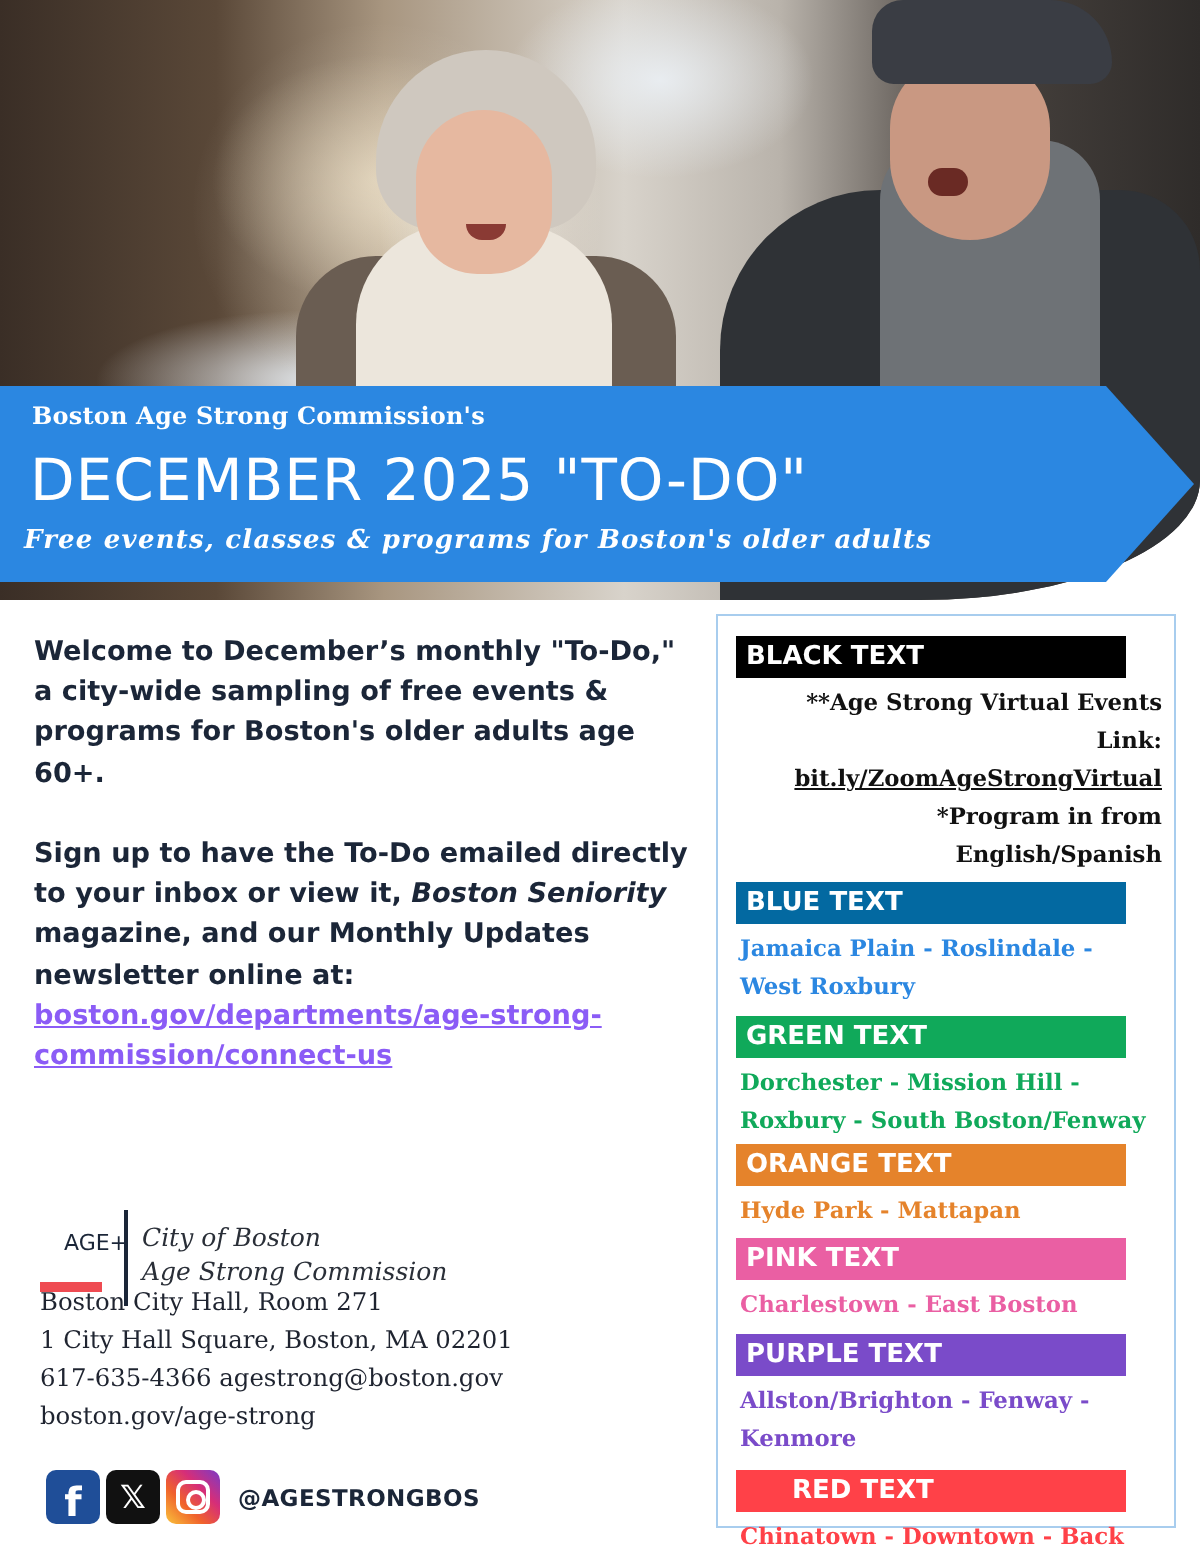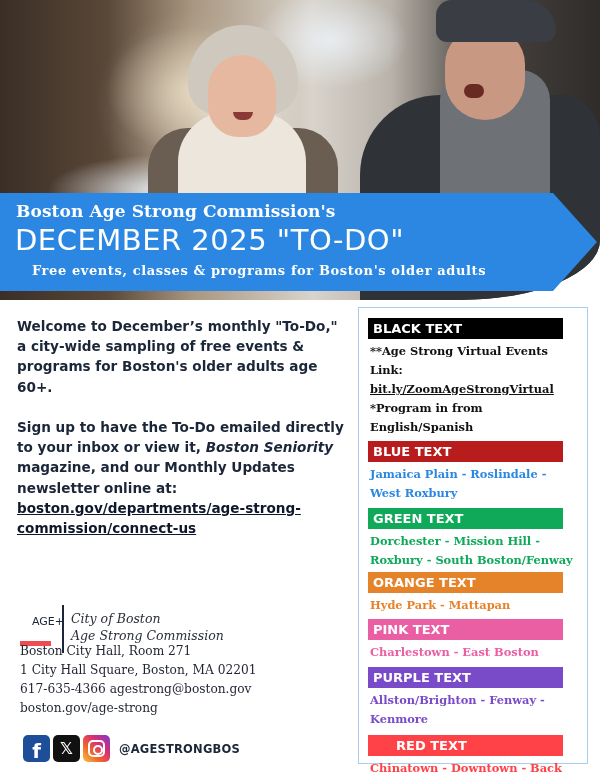--- a/index.html
+++ b/index.html
@@ -65,41 +65,41 @@
 
   
   .banner {
     position: absolute; left: 0; top: 193px; width: 597px; height: 98px;
     background: #2b87e1;
     clip-path: polygon(0 0, 553px 0, 597px 49px, 553px 98px, 0 98px);
   }
   .banner-sub {
     position: absolute; left: 16px; top: 8px;
     font-family: "DejaVu Serif", serif; font-weight: bold;
-    font-size: 17px; color: #ffffff; letter-spacing: 0.1px;
+    font-size: 12px; color: #ffffff; letter-spacing: 0.1px;
   }
   .banner-title {
     position: absolute; left: 15px; top: 30px;
     font-family: "DejaVu Sans", sans-serif;
     font-size: 29px; color: #ffffff; letter-spacing: 0.5px; white-space: nowrap;
   }
   .banner-tagline {
-    position: absolute; left: 32px; top: 70px;
-    font-family: "DejaVu Serif", serif; font-weight: bold;
+    position: absolute; left: 12px; top: 70px;
+    font-family: "DejaVu Serif", serif; font-style: italic; font-weight: bold;
     font-size: 13px; color: #ffffff; letter-spacing: 0.6px; white-space: nowrap;
   }
 
   
   .intro {
     position: absolute; left: 17px; top: 316px; width: 330px;
     font-family: "DejaVu Sans", sans-serif; font-weight: bold;
     font-size: 13.6px; line-height: 20.2px; color: #1b2638;
   }
   .intro p { margin-bottom: 20.2px; }
-  .intro a { color: #0f172a; text-decoration: underline; margin-top: 28px; }
+  .intro a { color: #8b5cf6; text-decoration: underline; margin-top: 28px; }
   .intro i { font-style: italic; }
 
   .logo-block {
     position: absolute; left: 20px; top: 605px; height: 50px; width: 260px;
   }
   .age-plus {
     position: absolute; left: 12px; top: 10px;
     font-family: "DejaVu Sans", sans-serif; font-weight: normal;
     font-size: 11px; color: #1b2638;
   }
@@ -157,27 +157,27 @@
     font-family: "DejaVu Sans", sans-serif; font-weight: bold;
     font-size: 13px; line-height: 21px; color: #ffffff;
   }
   .leg-body {
     margin: 3px 6px 2px 11px;
     font-family: "DejaVu Serif", serif; font-weight: bold;
     font-size: 11.4px; line-height: 19px;
   }
   .leg-body a { color: inherit; text-decoration: underline; }
   .h-black  { background: #000000; margin-top: 10px; }
-  .h-blue   { background: #b91c1c; margin-top: 4px; }
+  .h-blue   { background: #0369a1; margin-top: 4px; }
   .h-green  { background: #10a95a; margin-top: 5px; }
   .h-orange { background: #e5832b; margin-top: 2px; }
   .h-pink   { background: #ea5fa3; margin-top: 4px; }
   .h-purple { background: #7a4bc9; margin-top: 5px; }
   .h-red    { background: #ff4148; margin-top: 6px; padding-left: 28px; }
-  .c-black  { color: #111111; }
+  .c-black  { color: #111111; text-align: right; }
   .c-blue   { color: #2b87e1; }
   .c-green  { color: #10a95a; }
   .c-orange { color: #e5832b; }
   .c-pink   { color: #ea5fa3; }
   .c-purple { color: #7a4bc9; }
   .c-red    { color: #ff4148; }
 </style>
 </head>
 <body>
 

